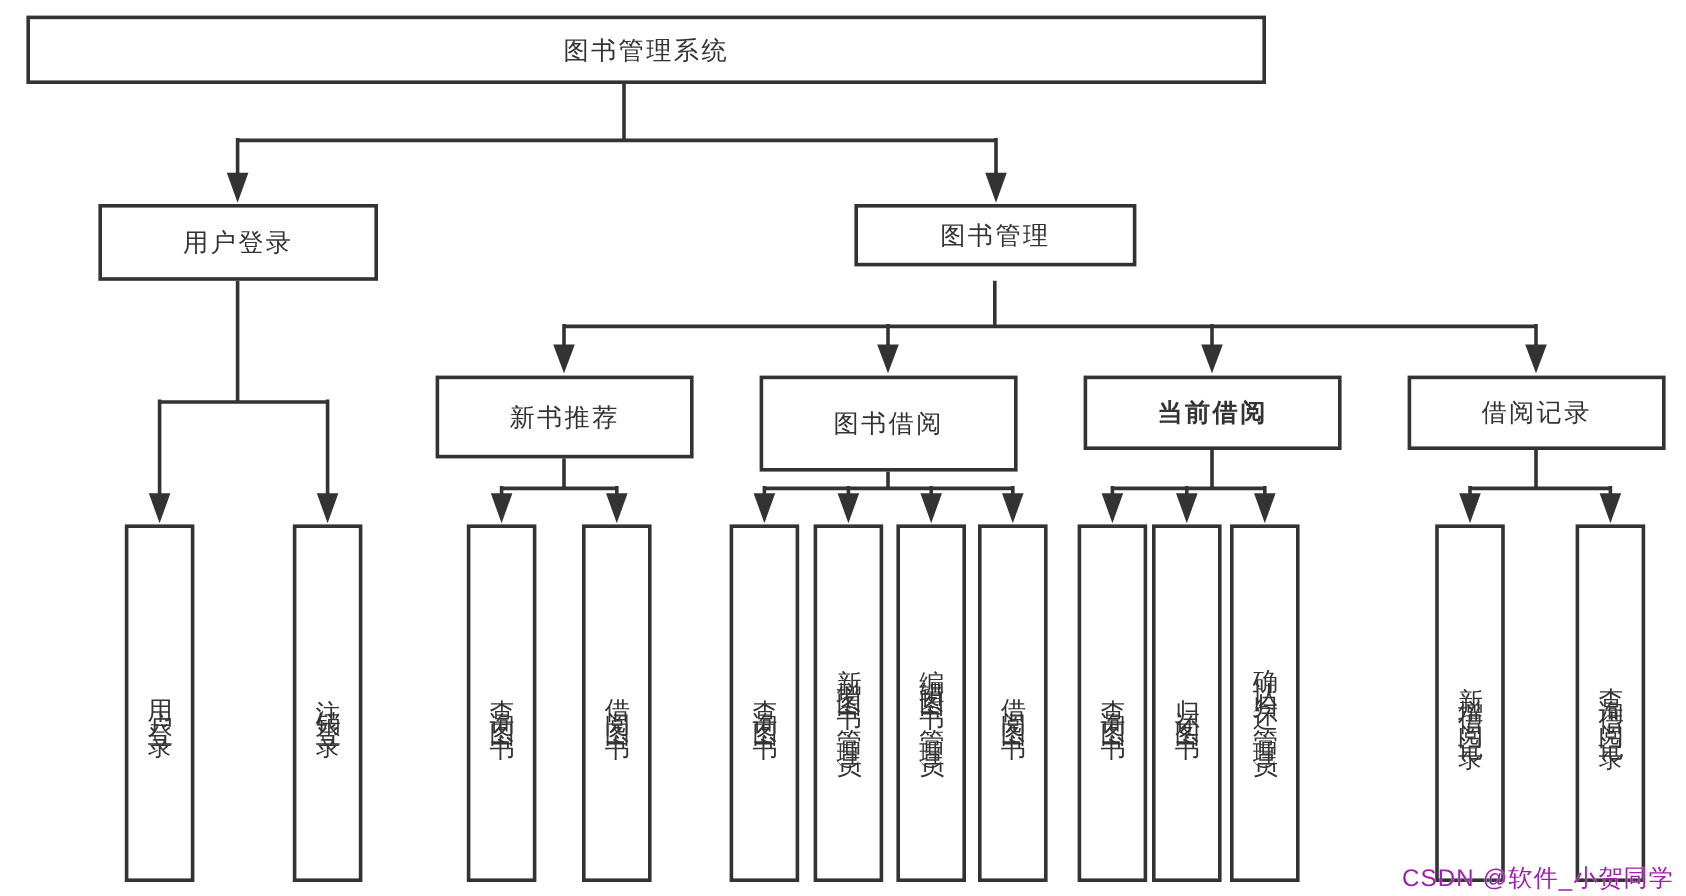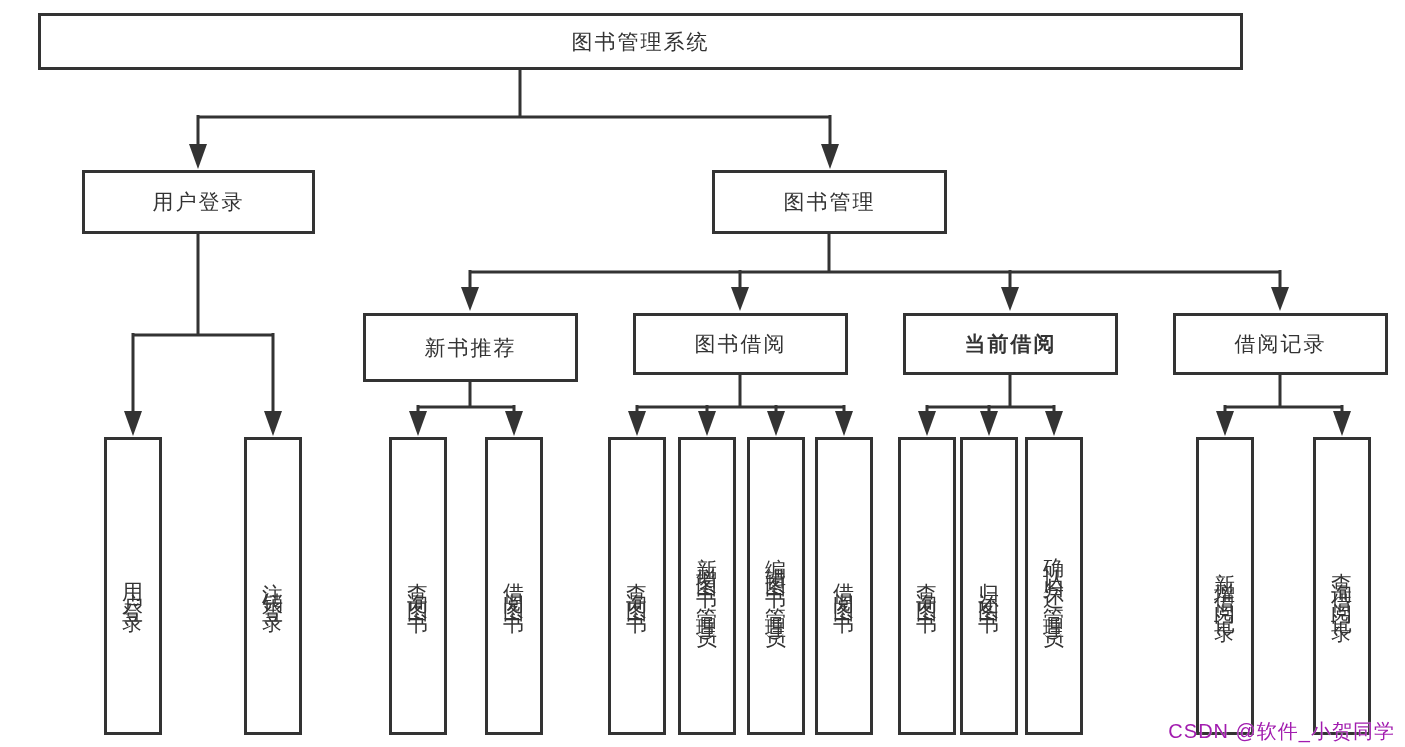--- a/index.html
+++ b/index.html
@@ -105,27 +105,27 @@
       <polygon points="767,411 785,411 776,436"></polygon>
       <polygon points="835,411 853,411 844,436"></polygon>
       <polygon points="918,411 936,411 927,436"></polygon>
       <polygon points="980,411 998,411 989,436"></polygon>
       <polygon points="1045,411 1063,411 1054,436"></polygon>
       <polygon points="1216,411 1234,411 1225,436"></polygon>
       <polygon points="1333,411 1351,411 1342,436"></polygon>
     </g>
   </svg>
 
-  <div class="node" style="left:38px; top:13px; width:1205px; height:57px;text-align:right;">图书管理系统</div>
+  <div class="node" style="left:22px; top:13px; width:1033px; height:57px;text-align:right;">图书管理系统</div>
 
   <div class="node" style="left:82px; top:170px; width:233px; height:64px;">用户登录</div>
-  <div class="node" style="left:712px; top:170px; width:235px; height:64px;">图书管理</div>
+  <div class="node" style="left:712px; top:170px; width:235px; height:52px;">图书管理</div>
 
   <div class="node" style="left:363px; top:313px; width:215px; height:69px;">新书推荐</div>
-  <div class="node" style="left:633px; top:313px; width:215px; height:62px;">图书借阅</div>
+  <div class="node" style="left:633px; top:313px; width:215px; height:80px;">图书借阅</div>
   <div class="node" style="left:903px; top:313px; width:215px; height:62px;font-weight:bold;">当前借阅</div>
   <div class="node" style="left:1173px; top:313px; width:215px; height:62px;">借阅记录</div>
 
   <div class="leaf" style="left:104px;">用户登录</div>
   <div class="leaf" style="left:244px;">注销登录</div>
 
   <div class="leaf" style="left:389px;">查询图书</div>
   <div class="leaf" style="left:485px;">借阅图书</div>
 
   <div class="leaf" style="left:608px;">查询图书</div>

